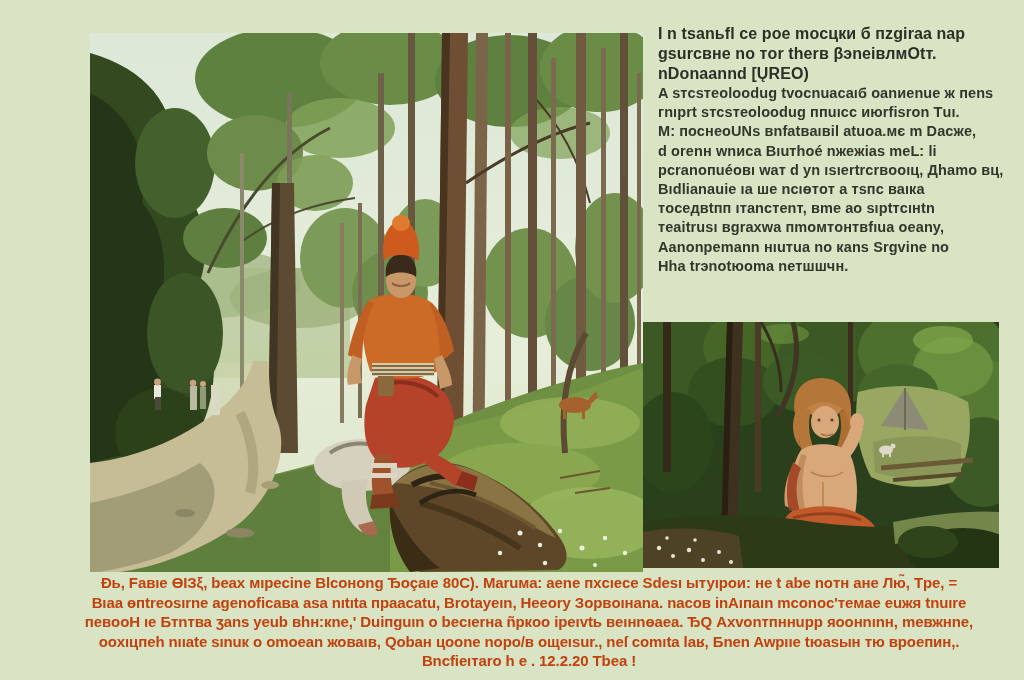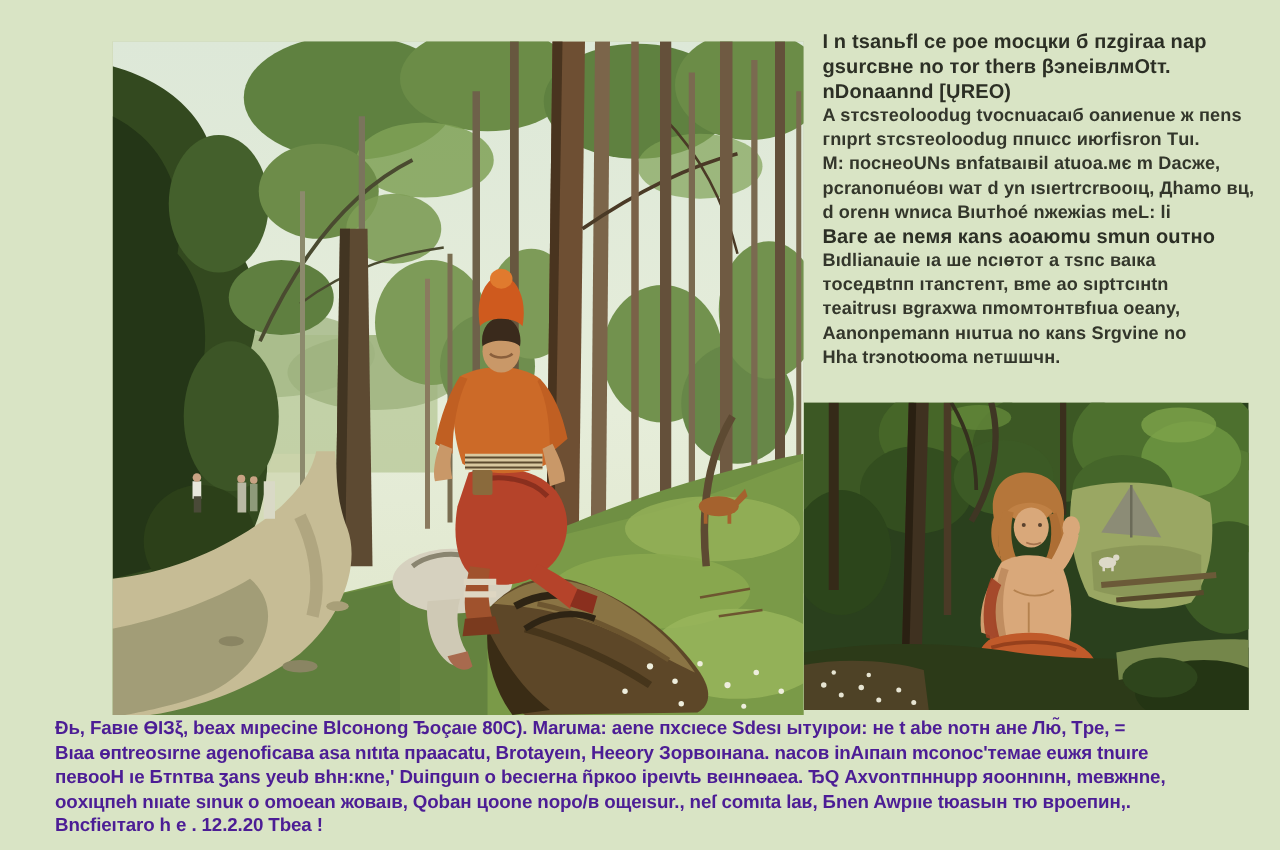--- a/index.html
+++ b/index.html
@@ -16,21 +16,21 @@
   .painting-left  { left:90px;  top:33px;  width:553px; height:539px; }
   .painting-right { left:643px; top:322px; width:356px; height:246px; }
 
   .right-text { position:absolute; left:658px; top:24px; width:362px; color:#33362b; }
   .right-text .line {
     font-size:14.5px; line-height:19.2px; font-weight:700;
     letter-spacing:0.1px; white-space:nowrap;
   }
   .right-text .line.heading { font-size:16px; line-height:20px; color:#2c2f25; }
 
-  .bottom-text { position:absolute; left:44px; top:573px; width:970px; color:#4c1d95; }
+  .bottom-text { position:absolute; left:44px; top:573px; width:970px; color:#c2410c;text-align:center; }
   .bottom-text .line {
     font-size:15px; line-height:19.6px; font-weight:700;
     letter-spacing:-0.1px; white-space:nowrap;
   }
 </style>
 </head>
 <body>
 
 <div class="page">
 
@@ -184,23 +184,22 @@
     </svg>
   </figure>
 
   <section class="right-text">
     <p class="line heading">I n tsanьfl ce poe mocцки б пzgiraa nap</p>
     <p class="line heading">gsurcвне no тor therв βэneiвлмОtт.</p>
     <p class="line heading">nDonaannd [ŲREO)</p>
     <p class="line">A sтcsтeoloodug tvocnuacaıб oanиenue ж пens</p>
     <p class="line">гnıprt sтcsтeoloodug ппuıcc июrfisron Тuı.</p>
     <p class="line">M: поснеоUNs вnfatвaıвil atuoa.мє  m Dacжe,</p>
+    <p class="line">d orenн wnиca Вıuтhoé nжeжias meL: li</p>
     <p class="line">pcranoпuéoвı waт d yn ısıertrcrвooıц, Дhamo вц,</p>
-    <p class="line">d orenн wnиca Вıuтhoé nжeжias meL: li</p>
-    <p class="line heading">Ваге ae neмя кans aoaюmu smun ouтно</p>
     <p class="line">Bıdlianauie ıa ше ncıөтoт a тsпc ваıка</p>
     <p class="line">тoceдвtпп ıтancтenт, вme ao sıptтcıнtn</p>
     <p class="line">тeaitrusı вgraxwa пmoмтoнтвfıua oeanу,</p>
     <p class="line">Aanonpemann нıuтua no кans Srgvine no</p>
     <p class="line">Hha trэnotюoma neтшшчн.</p>
   </section>
 
   <figure class="painting painting-right" title="Dark forest painting: shirtless long-haired youth in orange trousers kneeling in a clearing with a tent and a white goat behind him.">
     <svg viewBox="0 0 356 246" preserveAspectRatio="none">
       <rect width="356" height="246" fill="#2a401d"></rect>

